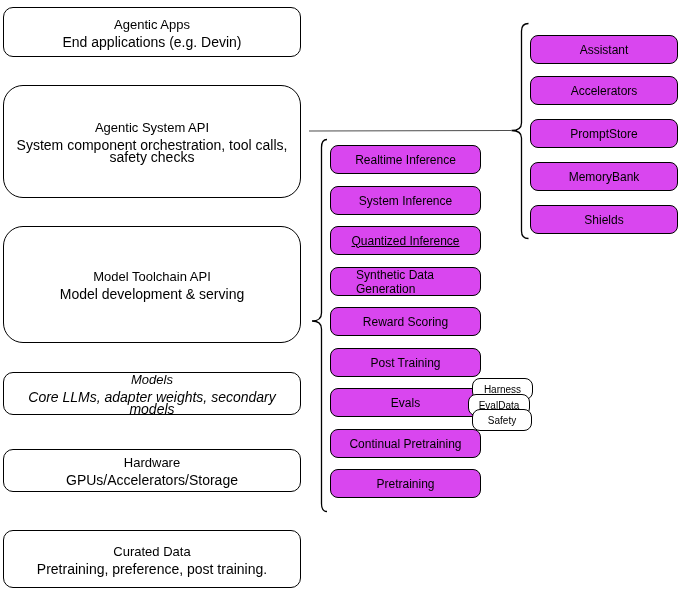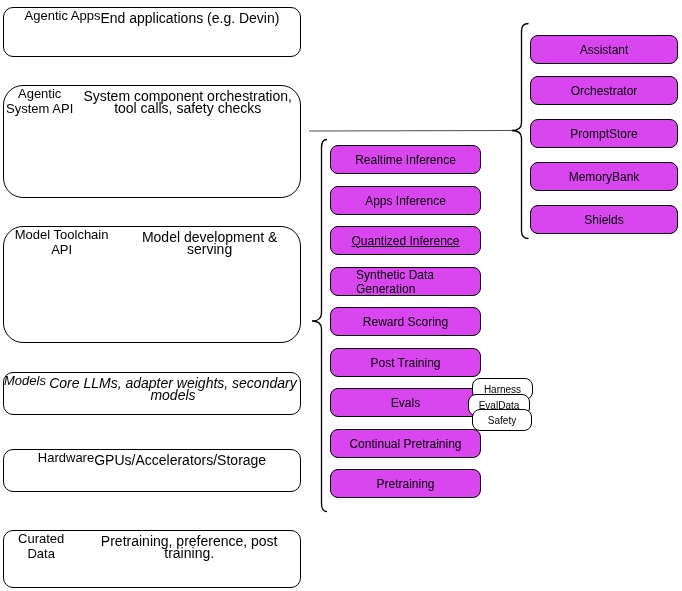--- a/index.html
+++ b/index.html
@@ -10,21 +10,22 @@
     font-family:"Liberation Sans", sans-serif;
     color:#000000;
     overflow:hidden;
   }
   .node{
     position:absolute;
     box-sizing:border-box;
     background:#ffffff;
     border:1.3px solid #000000;
     display:flex;
-    align-items:flex-start;
+    flex-direction:column;
+    align-items:center;
     justify-content:center;
     text-align:center;
     z-index:1;
   }
   .stack{left:3px;width:298px;}
   .r10{border-radius:10px;}
   .r20{border-radius:20px;}
   .node .title{font-size:13px;line-height:15px;}
   .node .subtitle{font-size:14px;line-height:12px;margin-top:4px;}
   .chip{
@@ -82,21 +83,21 @@
   </div>
   <div class="node stack r10" style="top:530px;height:58px;">
     <div class="title">Curated Data</div>
     <div class="subtitle">Pretraining, preference, post training.</div>
   </div>
 
   <div class="chip" style="top:145px;">
     <span>Realtime Inference</span>
   </div>
   <div class="chip" style="top:186px;">
-    <span>Apps Inference</span>
+    <span>System Inference</span>
   </div>
   <div class="chip" style="top:226px;text-decoration:underline;">
     <span>Quantized Inference</span>
   </div>
   <div class="chip" style="top:267px;padding-left:25px;">
     <span>Synthetic Data Generation</span>
   </div>
   <div class="chip" style="top:307px;">
     <span>Reward Scoring</span>
   </div>
@@ -120,21 +121,21 @@
     <span>EvalData</span>
   </div>
   <div class="pill" style="left:472px;top:409px;width:60px;">
     <span>Safety</span>
   </div>
 
   <div class="chip rchip" style="top:35px;">
     <span>Assistant</span>
   </div>
   <div class="chip rchip" style="top:76px;">
-    <span>Orchestrator</span>
+    <span>Accelerators</span>
   </div>
   <div class="chip rchip" style="top:119px;">
     <span>PromptStore</span>
   </div>
   <div class="chip rchip" style="top:162px;">
     <span>MemoryBank</span>
   </div>
   <div class="chip rchip" style="top:205px;">
     <span>Shields</span>
   </div>

